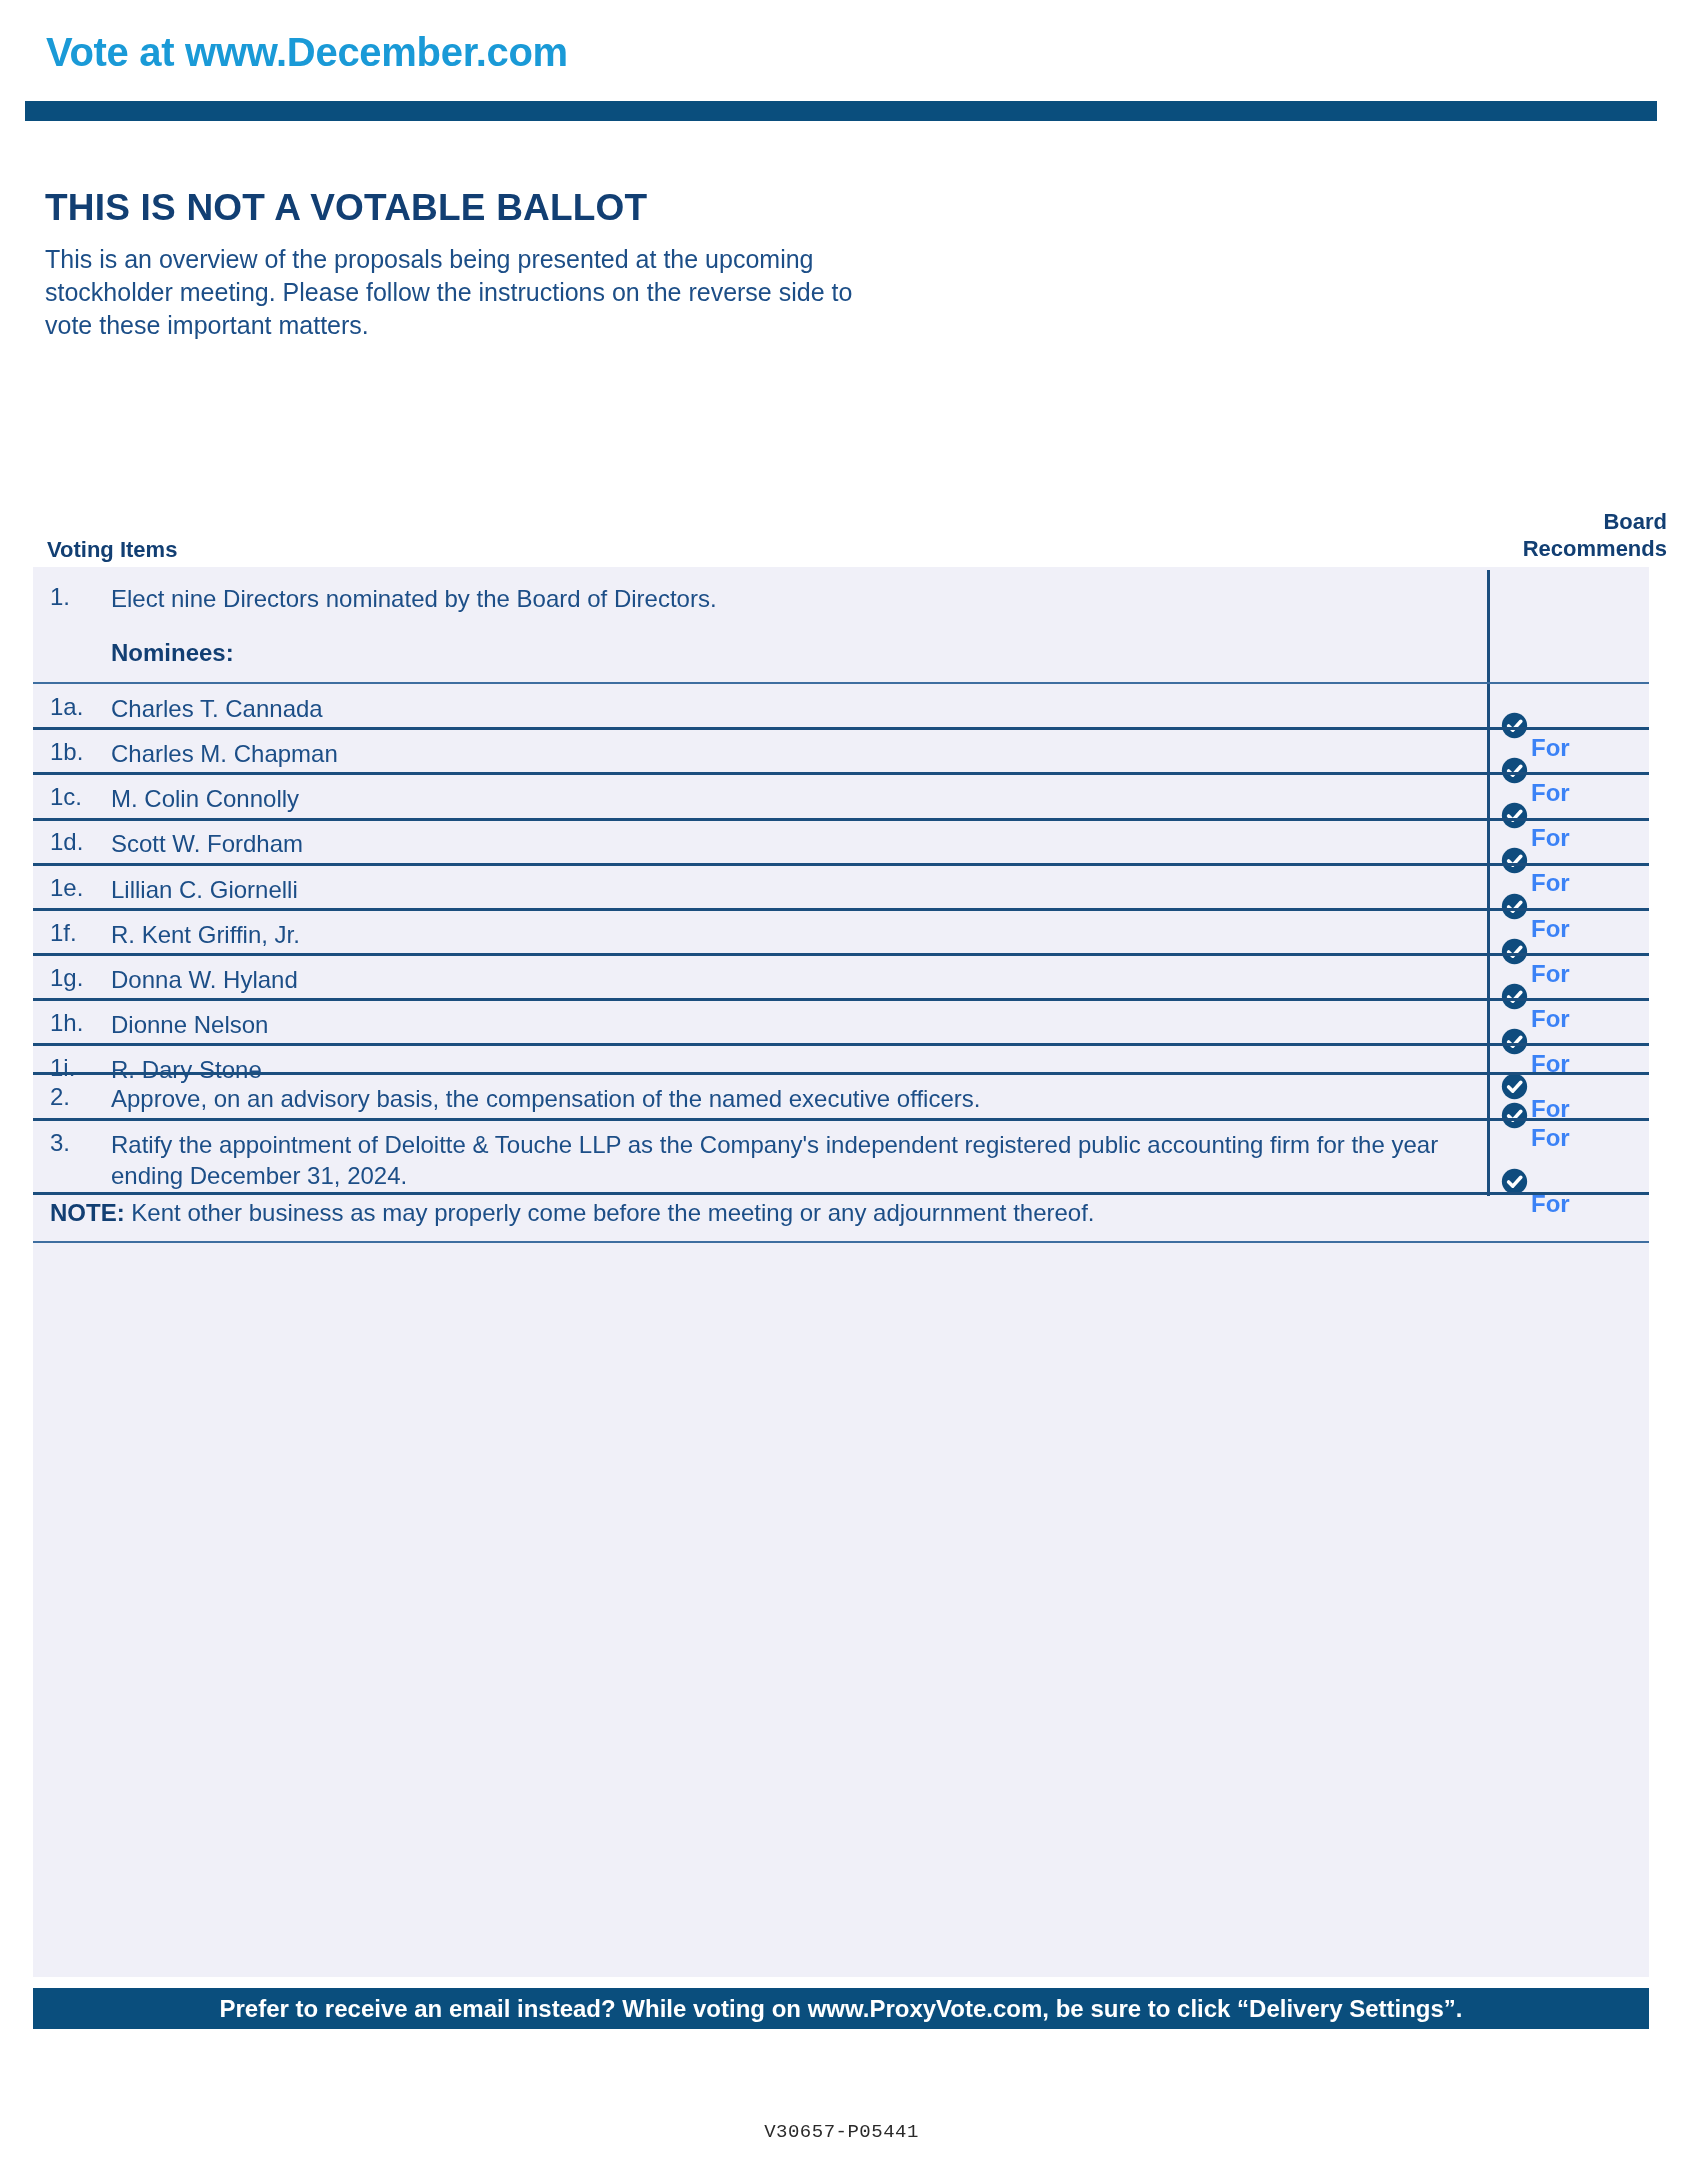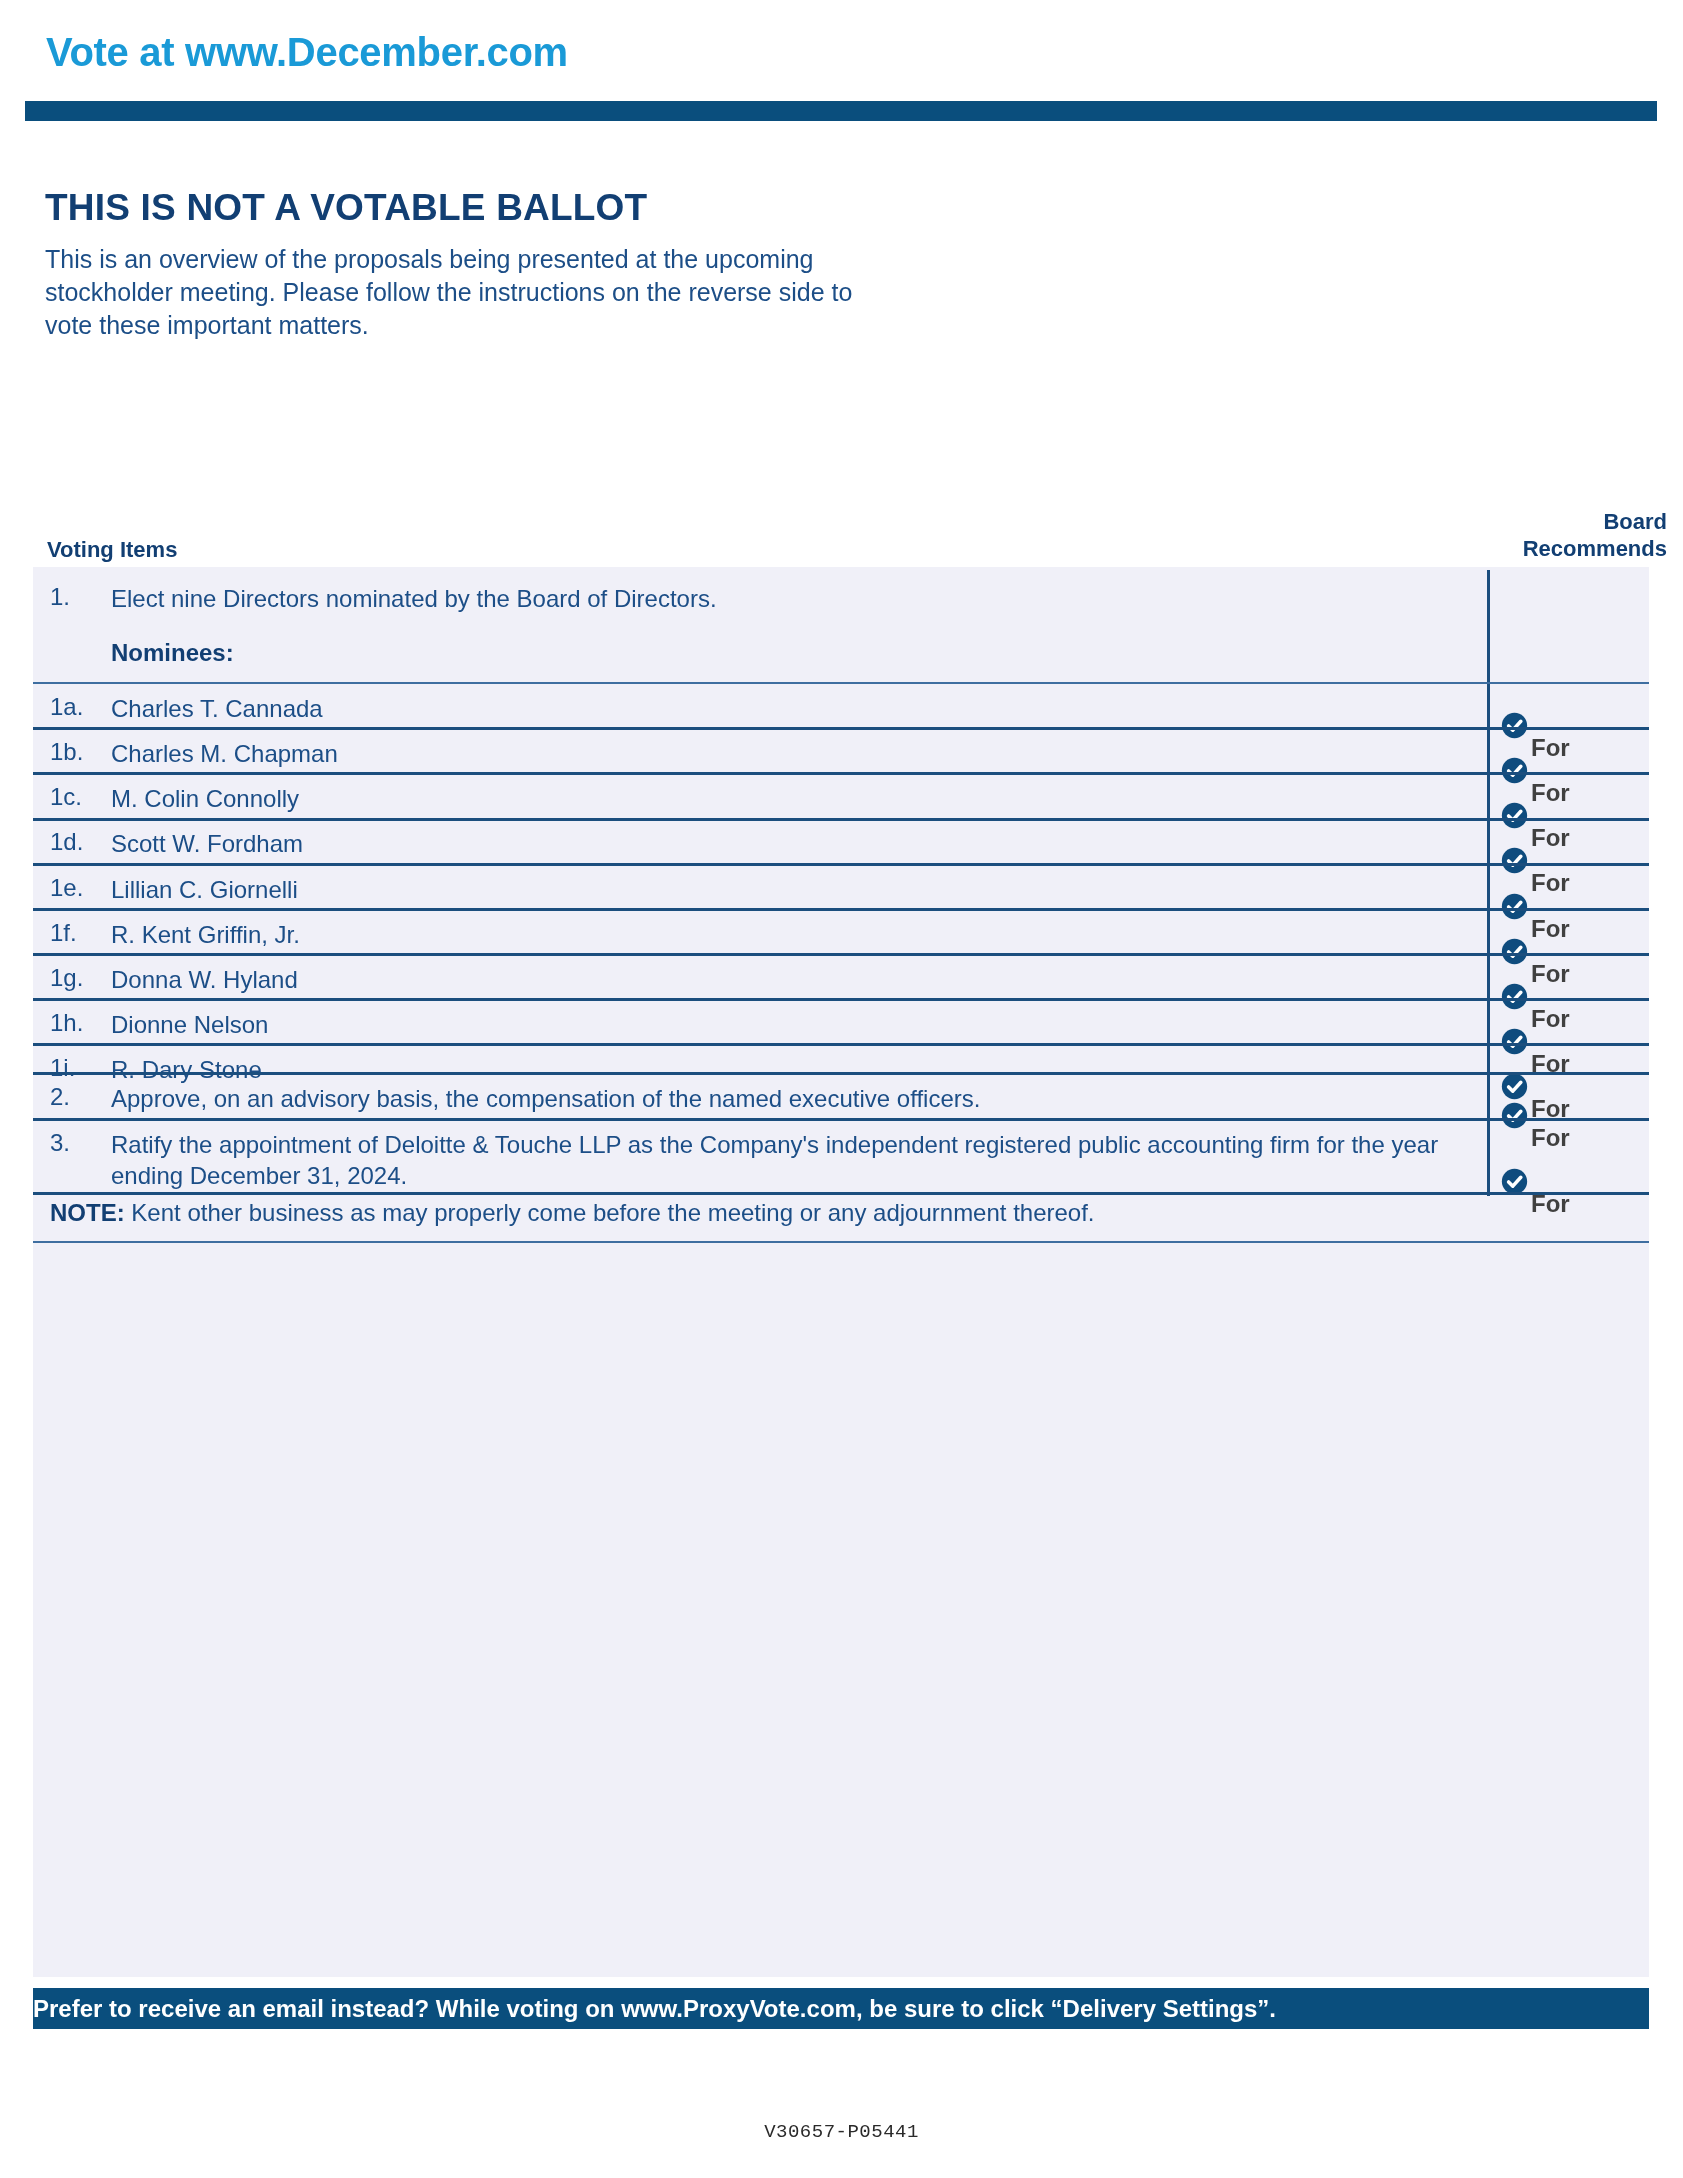--- a/index.html
+++ b/index.html
@@ -150,21 +150,21 @@
   }
   .rec .chk {
     width: 27px;
     height: 27px;
     flex: 0 0 27px;
     display: block;
   }
   .rec .lbl {
     font-size: 24px;
     font-weight: bold;
-    color: #404040;
+    color: #3b82f6;
     line-height: 1;
     margin-top: 46px;
   }
 
   
   .note {
     position: absolute;
     left: 50px;
     top: 1199px;
     width: 1544px;
@@ -179,20 +179,21 @@
   
   .footer-bar {
     position: absolute;
     left: 33px;
     top: 1988px;
     width: 1616px;
     height: 41px;
     background: #0A4E7D;
     display: flex;
     align-items: center;
+    justify-content: center;
   }
   .footer-bar span {
     font-size: 24px;
     font-weight: bold;
     color: #ffffff;
     white-space: nowrap;
   }
   .control-number {
     position: absolute;
     left: 0;

